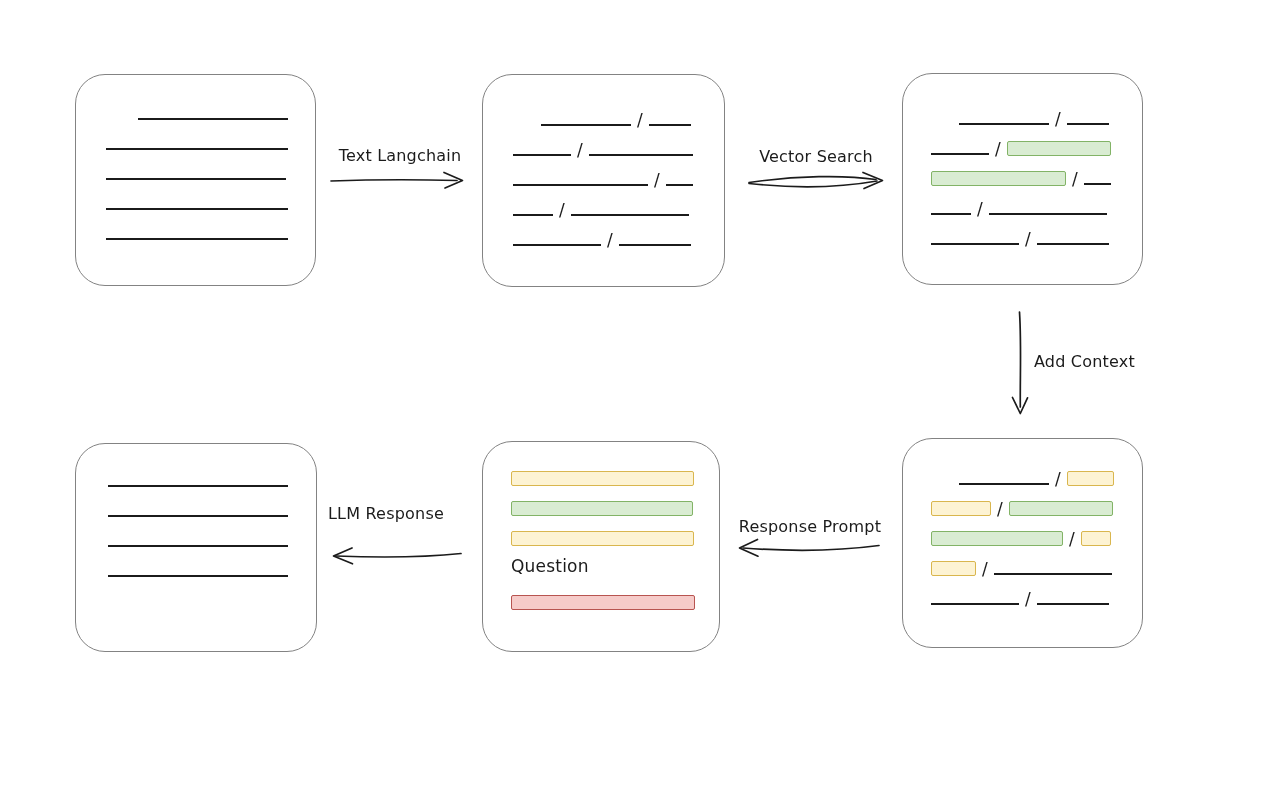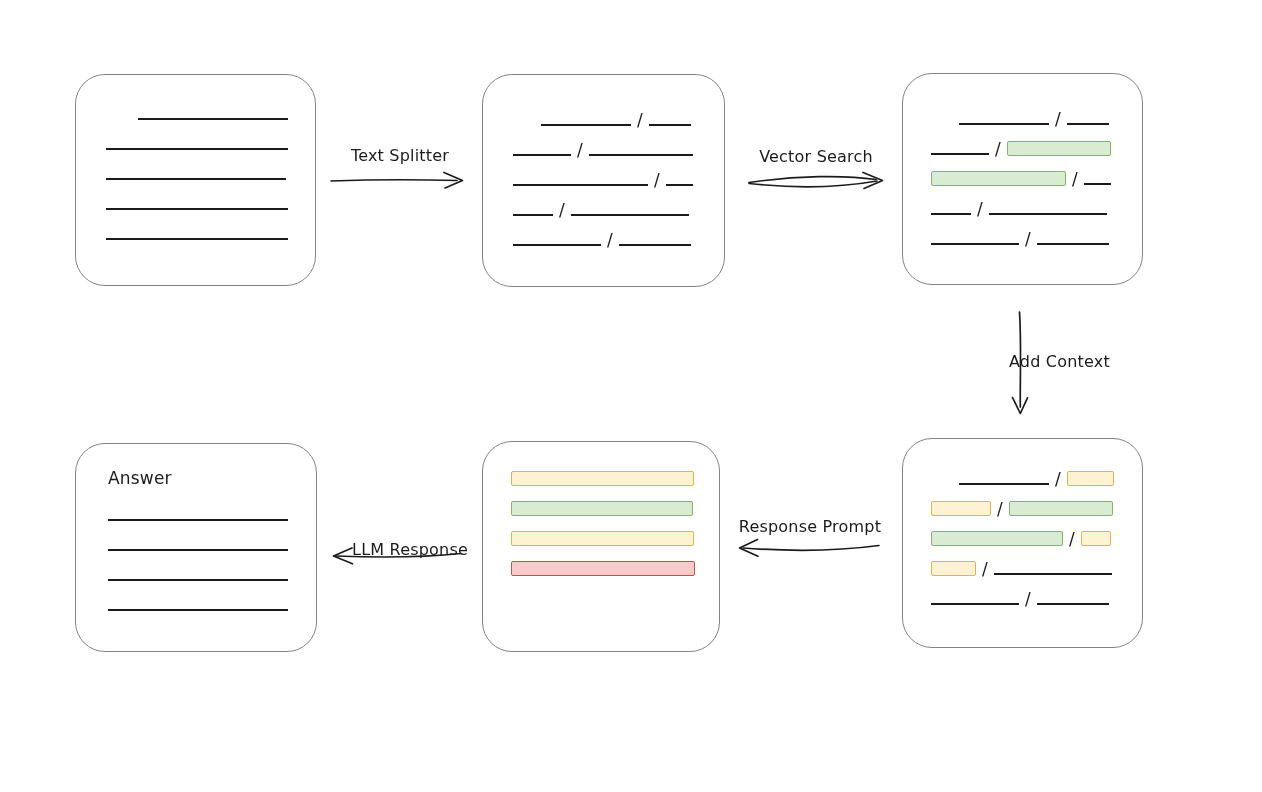--- a/index.html
+++ b/index.html
@@ -73,23 +73,23 @@
 
   .arrow-label {
     position: absolute;
     font-size: 16px;
     font-weight: 500;
     white-space: nowrap;
     letter-spacing: 0.2px;
   }
   #label-text-splitter   { left: 330px;  top: 146px; width: 140px; text-align: center; }
   #label-vector-search   { left: 744px;  top: 147px; width: 144px; text-align: center; }
-  #label-add-context     { left: 1009px; top: 352px; }
+  #label-add-context     { left: 1034px; top: 352px; }
   #label-generate-prompt { left: 735px;  top: 517px; width: 150px; text-align: center; }
-  #label-llm-response    { left: 328px;  top: 540px; width: 140px; text-align: right; }
+  #label-llm-response    { left: 328px;  top: 504px; width: 140px; text-align: left; }
 
   #footer-credit {
     position: absolute;
     left: 730px;
     top: 681px;
     width: 490px;
     text-align: center;
     font-size: 18px;
     font-weight: 500;
     letter-spacing: 0.2px;
@@ -213,26 +213,26 @@
   <div class="dbox" id="box-prompt">
       <div class="box-row">
         <span class="chunk chunk-yellow" style="width: 183px;"></span>
       </div>
       <div class="box-row">
         <span class="chunk chunk-green" style="width: 182px;"></span>
       </div>
       <div class="box-row">
         <span class="chunk chunk-yellow" style="width: 183px;"></span>
       </div>
+      <div class="box-row box-row-text">Question</div>
       <div class="box-row">
         <span class="chunk chunk-red" style="width: 184px;"></span>
       </div>
     </div>
   <div class="dbox" id="box-answer">
-      <div class="box-row box-row-text">Answer</div>
       <div class="box-row">
         <span class="seg-line" style="width: 180px;"></span>
       </div>
       <div class="box-row">
         <span class="seg-line" style="width: 180px;"></span>
       </div>
       <div class="box-row">
         <span class="seg-line" style="width: 180px;"></span>
       </div>
       <div class="box-row">
@@ -257,20 +257,20 @@
     <g>
       <path d="M879 545.5 C 834 551.5, 790 551.5, 743 548"></path>
       <path d="M757.5 539.5 L739.5 548 L758 556.2"></path>
     </g>
     <g>
       <path d="M461 553.5 C 423 557.5, 380 557.7, 336 556"></path>
       <path d="M352 548 L333.5 556 L352.5 563.8"></path>
     </g>
   </svg>
 
-  <div class="arrow-label" id="label-text-splitter">Text Splitter</div>
+  <div class="arrow-label" id="label-text-splitter">Text Langchain</div>
   <div class="arrow-label" id="label-vector-search">Vector Search</div>
   <div class="arrow-label" id="label-add-context">Add Context</div>
   <div class="arrow-label" id="label-generate-prompt">Response Prompt</div>
   <div class="arrow-label" id="label-llm-response">LLM Response</div>
 
 
 </div>
 
 </body></html>

